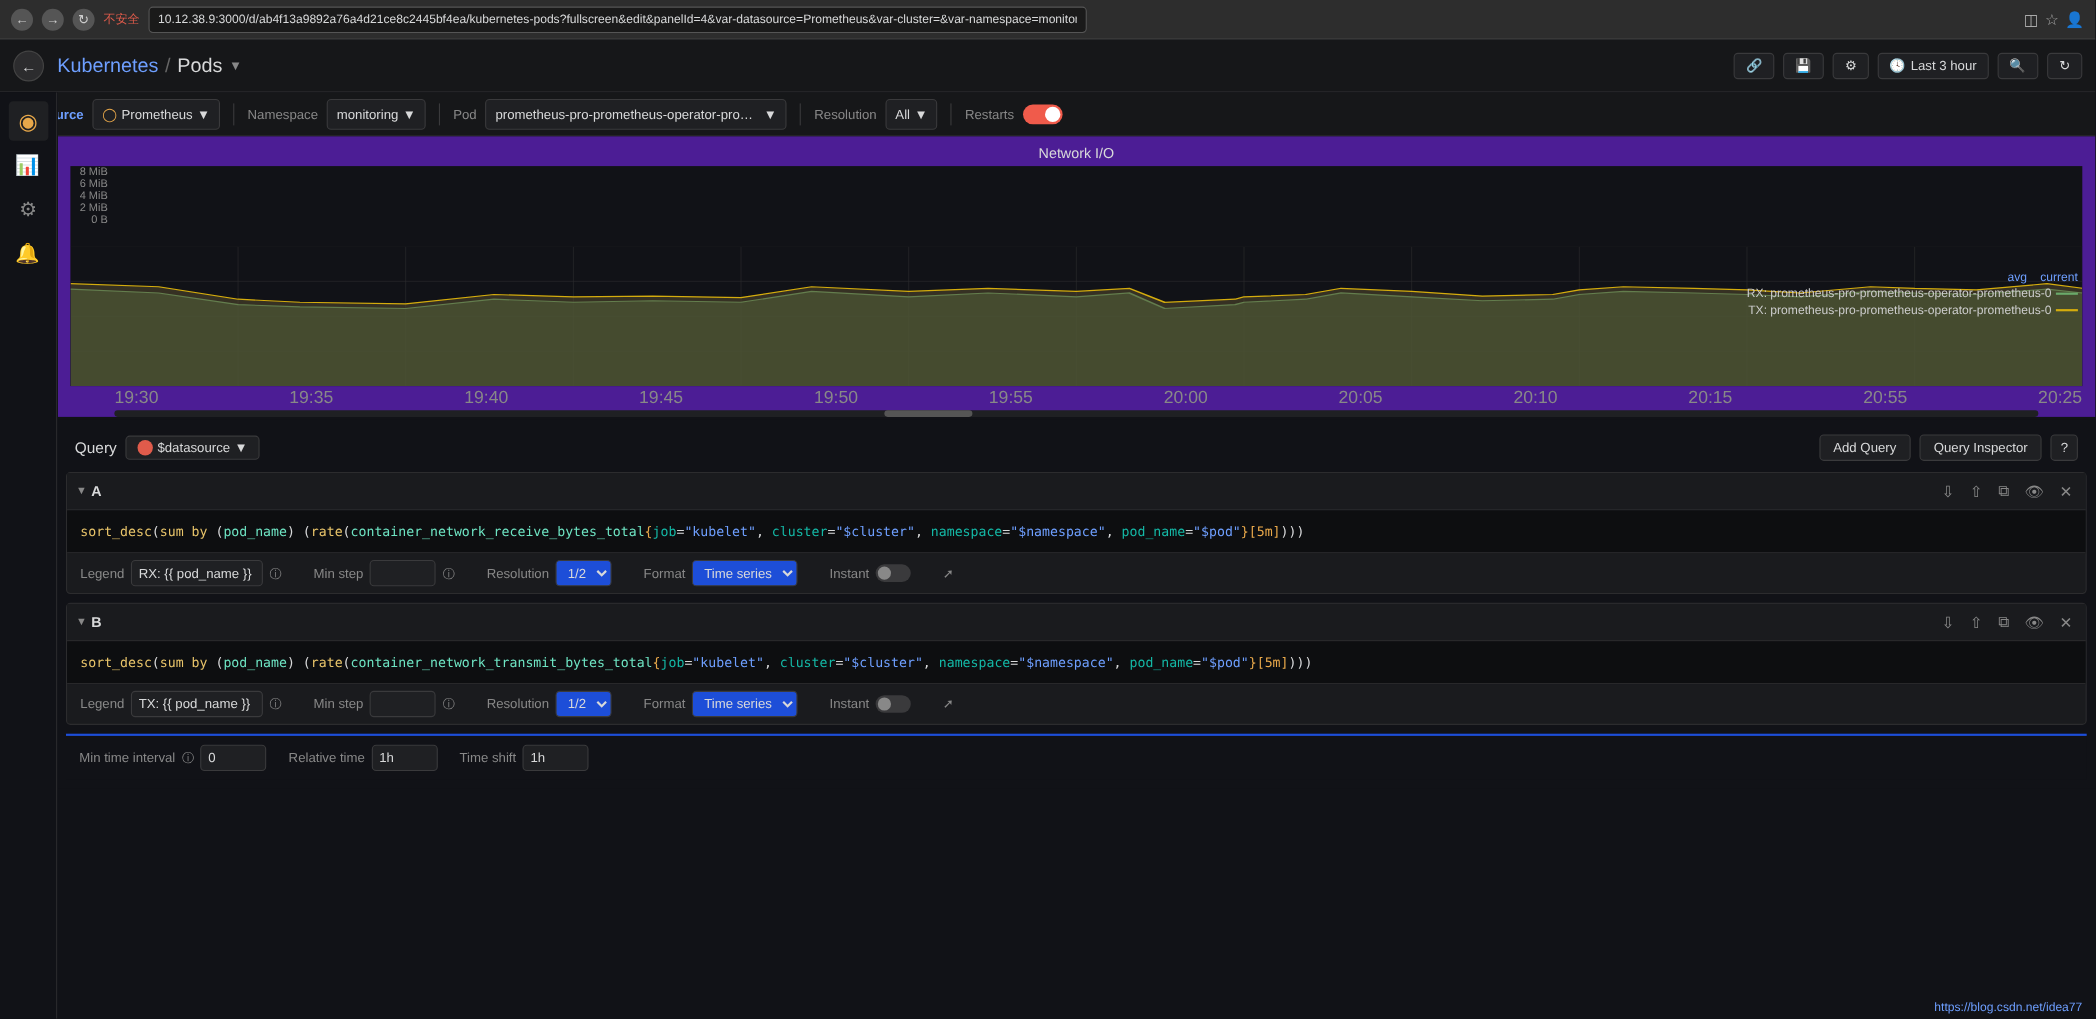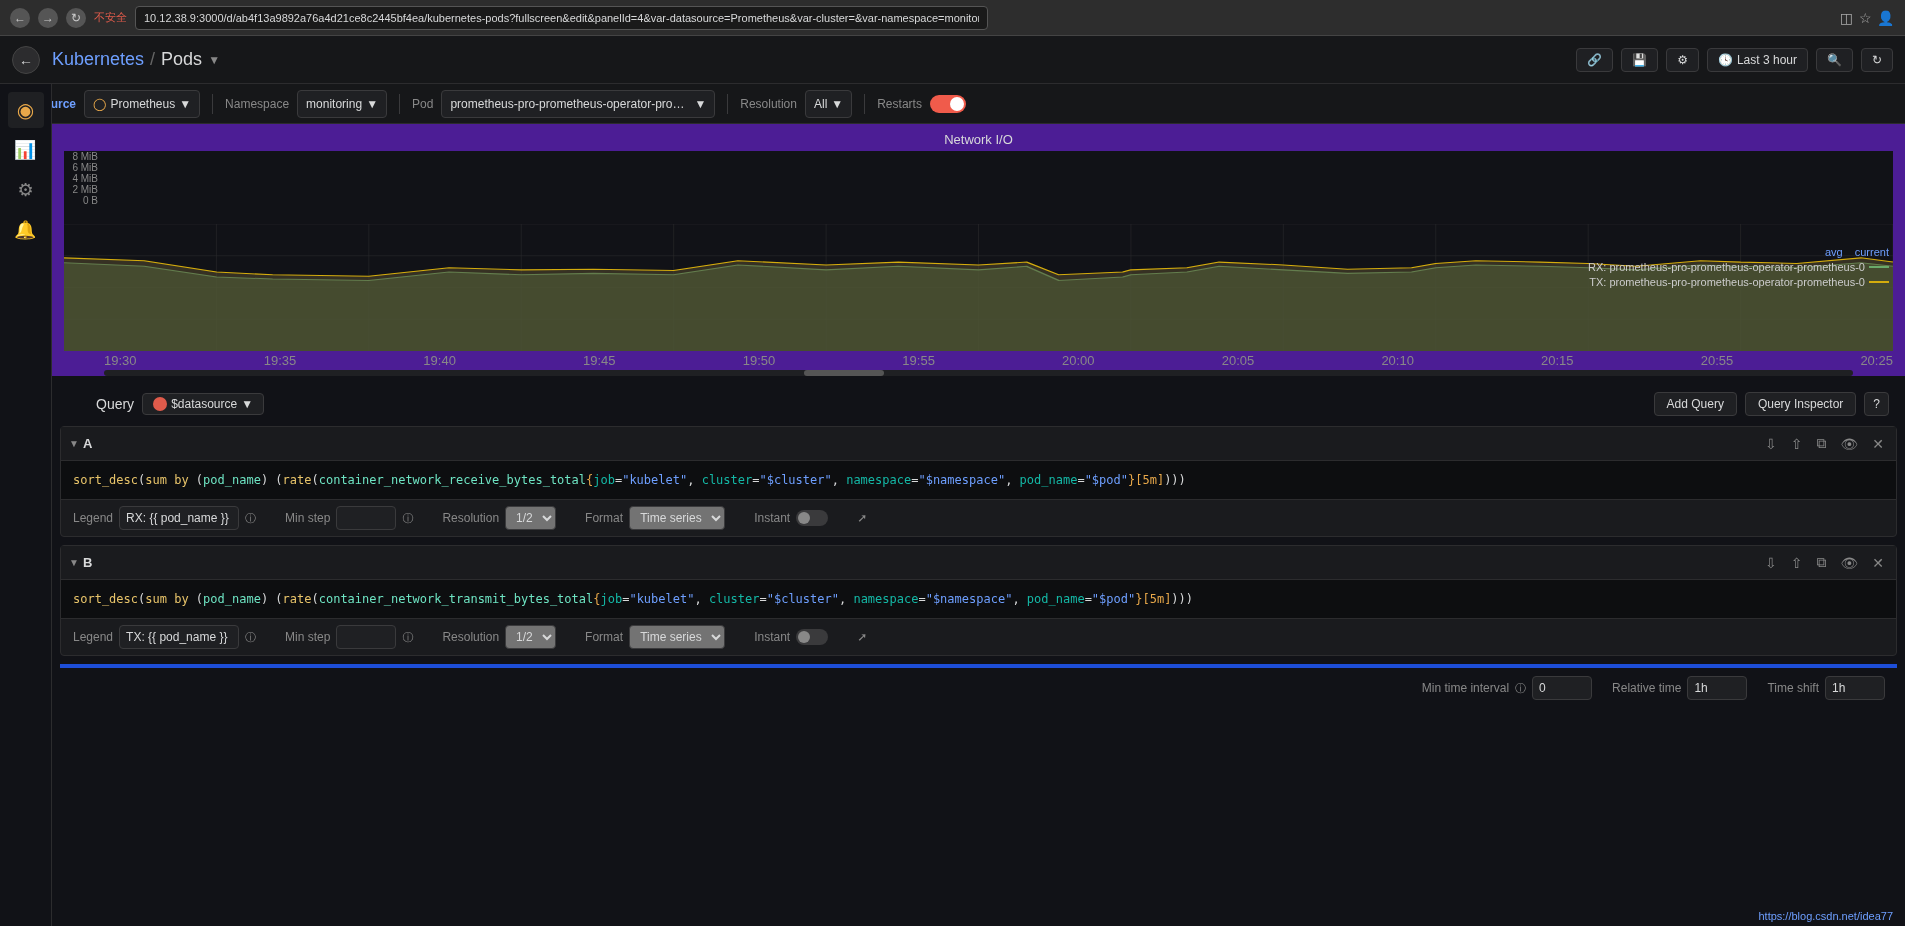--- a/index.html
+++ b/index.html
@@ -123,21 +123,21 @@
       right: 4px;
       font-size: 11px;
     }
     .legend-item { display: flex; align-items: center; gap: 4px; margin-bottom: 3px; justify-content: flex-end; }
     .legend-color { width: 20px; height: 2px; }
     .legend-header { display: flex; gap: 12px; justify-content: flex-end; margin-bottom: 3px; margin-top: 18px; }
     .legend-header span { color: #6e9fff; font-size: 11px; }
     .chart-x-axis {
       display: flex;
       justify-content: space-between;
-      font-size: 13px;
+      font-size: 16px;
       color: #888;
       padding-left: 40px;
       padding-top: 2px;
     }
     .scrollbar-track {
       height: 6px;
       background: #1f2023;
       margin: 2px 40px;
       border-radius: 3px;
       position: relative;
@@ -157,21 +157,20 @@
       flex: 1;
       overflow-y: auto;
       padding: 8px;
     }
     .query-header {
       display: flex;
       align-items: center;
       padding: 6px 8px;
       gap: 8px;
       margin-bottom: 4px;
-      margin-left: 28px;
     }
     .query-label { font-size: 14px; color: #d8d9da; font-weight: 500; }
     .datasource-select {
       background: #1f2023; border: 1px solid #3a3a3c; border-radius: 4px;
       color: #d8d9da; padding: 3px 10px; font-size: 12px; cursor: pointer;
       display: flex; align-items: center; gap: 4px;
     }
     .ds-icon { width: 14px; height: 14px; border-radius: 50%; background: #e05b4b; display: inline-block; }
     .query-actions { margin-left: auto; display: flex; gap: 8px; }
     .query-action-btn {
@@ -221,40 +220,39 @@
       gap: 29px;
       flex-wrap: wrap;
     }
     .opt-group { display: flex; align-items: center; gap: 6px; }
     .opt-label { color: #888; font-size: 12px; }
     .opt-input {
       background: #1f2023; border: 1px solid #3a3a3c; border-radius: 4px;
       color: #d8d9da; padding: 2px 6px; font-size: 12px; width: 80px; height: 24px;
     }
     .opt-select {
-      background: #737373; border: 1px solid #3a3a3c; border-radius: 4px;
+      background: #1d4ed8; border: 1px solid #3a3a3c; border-radius: 4px;
       color: #d8d9da; padding: 2px 6px; font-size: 12px; cursor: pointer; height: 24px;
     }
     .info-icon { color: #888; font-size: 11px; cursor: pointer; }
     .toggle-off {
       width: 32px; height: 16px; border-radius: 8px; background: #3a3a3c;
       display: flex; align-items: center; padding: 2px; cursor: pointer;
     }
     .toggle-off .toggle-knob { width: 12px; height: 12px; border-radius: 50%; background: #888; }
     .external-link { color: #888; cursor: pointer; font-size: 12px; }
 
     
     .bottom-options {
       background: #111217;
       padding: 8px 12px;
       display: flex;
       align-items: center;
       gap: 20px;
-      border-top: 4px solid #1d4ed8;
-      justify-content: flex-end;
+      border-top: 2px solid #1d4ed8;
     }
 
     
     .left-sidebar {
       position: fixed;
       left: 0; top: 84px;
       width: 52px;
       height: calc(926px - 84px);
       background: #111217;
       border-right: 1px solid #2c2c2e;

